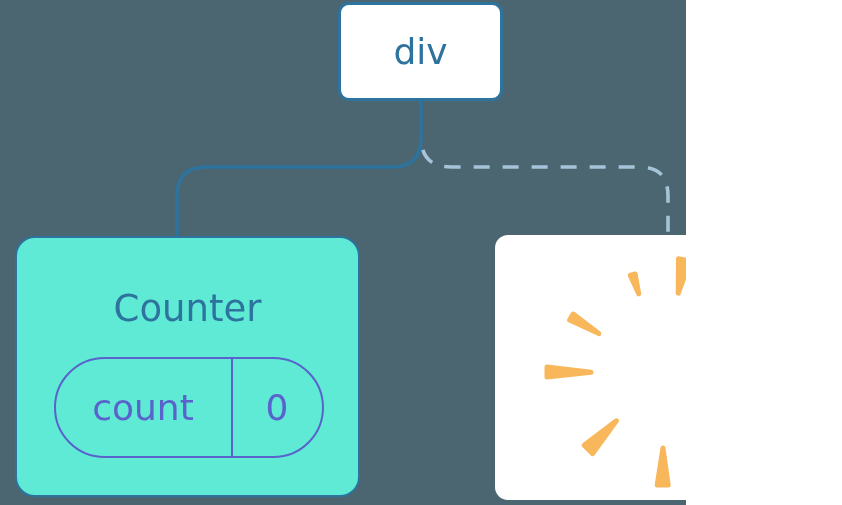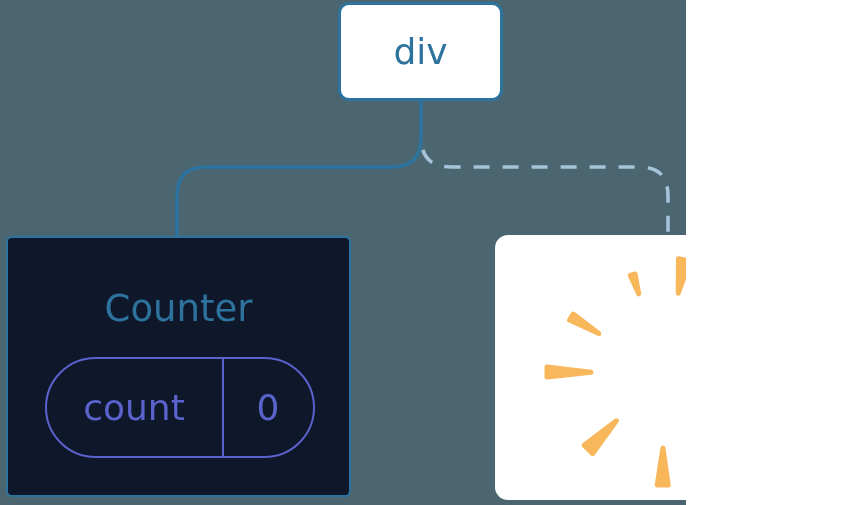--- a/index.html
+++ b/index.html
@@ -23,26 +23,26 @@
     background: #ffffff;
     border-style: solid;
     border-width: 3px;
     border-radius: 11px;
     box-sizing: border-box;
     display: flex; align-items: center; justify-content: center;
     font-size: 36px;
   }
   .card-left {
     position: absolute;
-    left: 6px; top: 236px;
+    left: 15px; top: 236px;
     width: 345px; height: 261px;
-    background: #0f172a;
+    background: #5eead4;
     border-style: solid;
     border-width: 2.5px;
-    border-radius: 6px;
+    border-radius: 20px;
     box-sizing: border-box;
   }
   .card-title {
     position: absolute;
     left: 0; top: 52px; width: 100%;
     text-align: center;
     font-size: 37px;
     line-height: 37px;
   }
   .state-pill {

